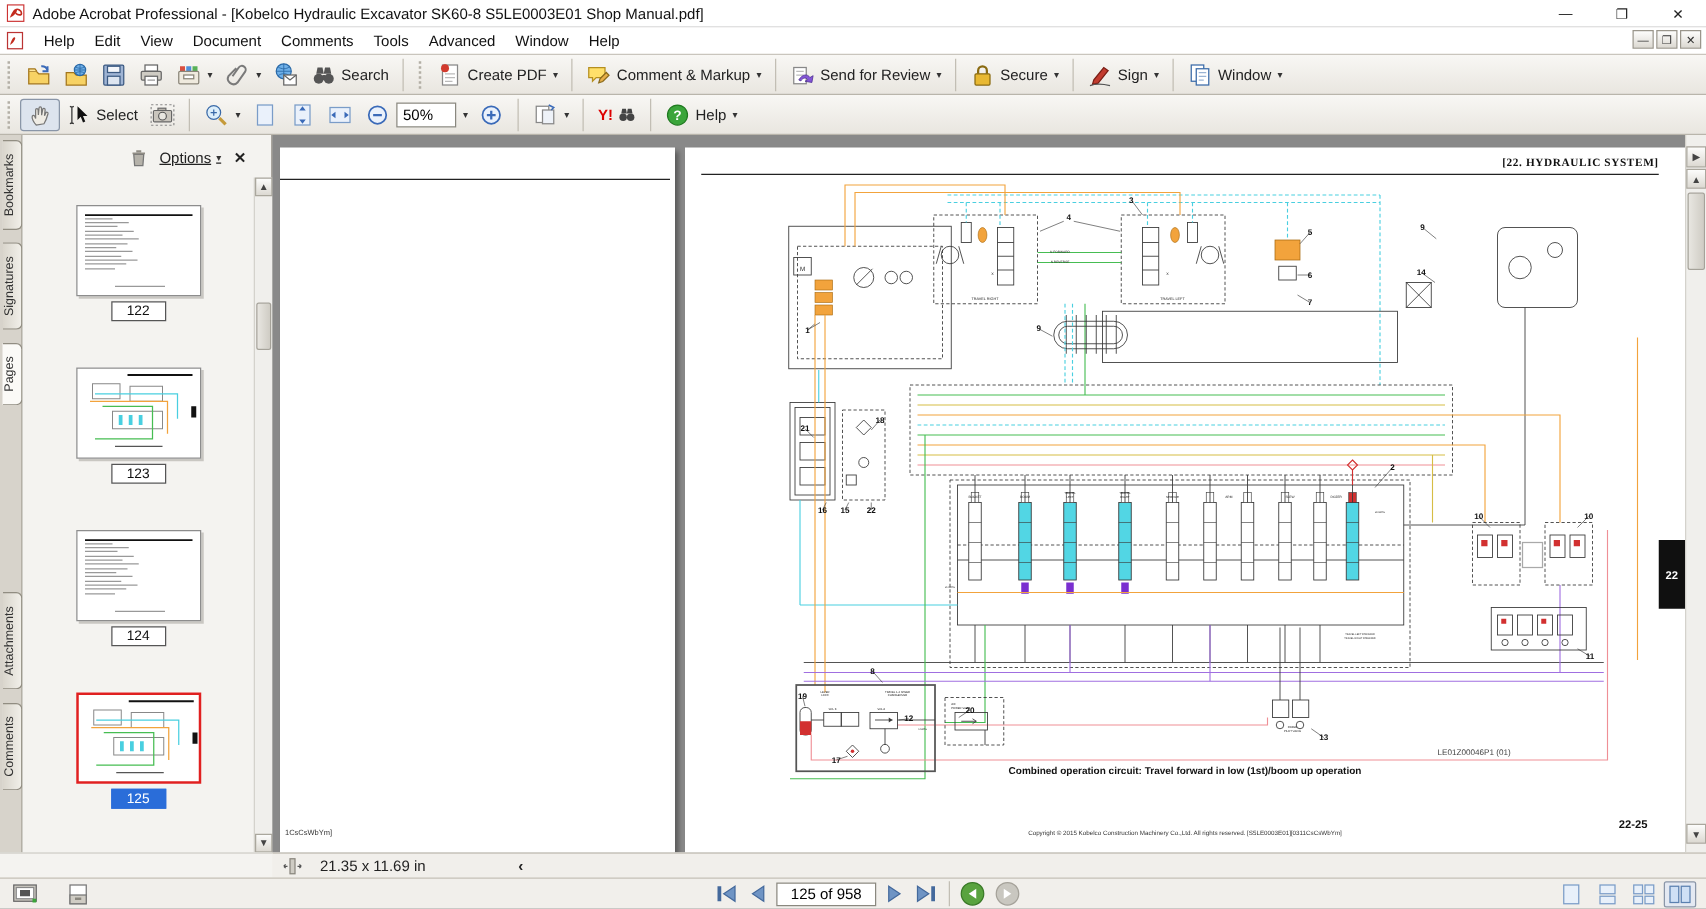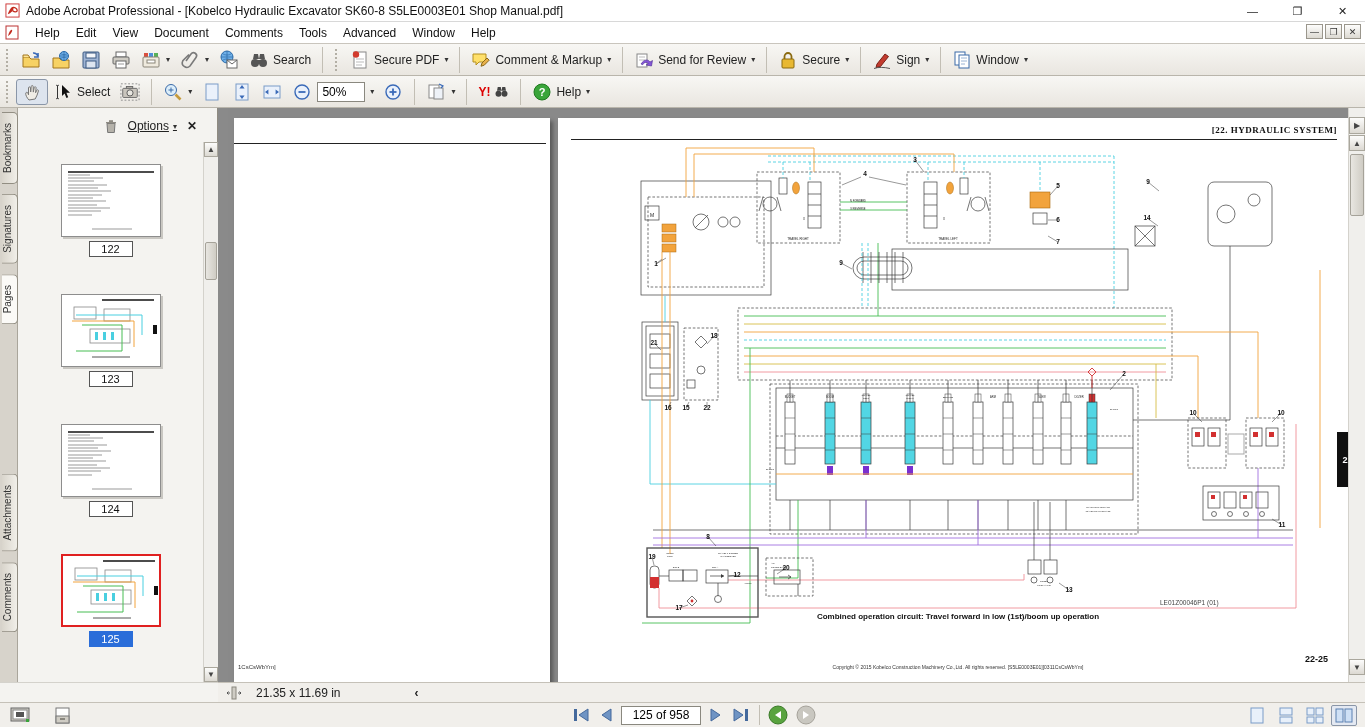--- a/index.html
+++ b/index.html
@@ -62,21 +62,21 @@
   .thumb-label.selected{background:#2a6dd9;color:#fff;border:1px solid #2a6dd9;}
   
   .sb{background:#f0efec;border-left:1px solid #d4d2cc;}
   .sb-btn{position:absolute;left:0;width:100%;height:15px;background:linear-gradient(#fcfcfb,#dcd9d2);
           border:1px solid #aaa79d;display:flex;align-items:center;justify-content:center;
           font-size:8px;color:#444;}
   .sb-thumb{position:absolute;left:1px;width:12px;background:linear-gradient(90deg,#e8e6e1,#cfccc4);
             border:1px solid #a5a299;border-radius:2px;}
 
   
-  #docpane{left:218px;top:108px;width:1130px;height:574px;background:#898989;overflow:hidden;margin-left:10px;}
+  #docpane{left:218px;top:108px;width:1130px;height:574px;background:#898989;overflow:hidden;}
   .page{position:absolute;background:#ffffff;box-shadow:3px 3px 4px rgba(0,0,0,.35);}
   #left-page{left:6px;top:10px;width:316px;height:600px;}
   #right-page{left:330px;top:10px;width:800px;height:600px;}
   #doc-header{position:absolute;top:7px;right:21px;font-size:9px;font-weight:bold;color:#111;
               letter-spacing:.5px;font-family:"Liberation Serif",serif;}
   #doc-header-rule{position:absolute;top:21px;left:13px;width:766px;height:1px;background:#222;}
   #left-rule{position:absolute;top:25px;left:0px;width:312px;height:1px;background:#222;}
   #left-frag{position:absolute;top:546px;left:4px;font-size:6px;color:#333;}
   #chapter-tab{position:absolute;top:314px;right:0;width:21px;height:55px;background:#101010;color:#fff;
                font-size:9px;font-weight:bold;display:flex;align-items:center;justify-content:center;}
@@ -221,21 +221,21 @@
     <div class="grip"></div>
     <div class="tbtn">
         <svg class="ticon" viewBox="0 0 20 20">
           <rect x="4" y="2" width="12" height="16" fill="#fff" stroke="#888"></rect>
           <line x1="6" y1="9" x2="14" y2="9" stroke="#bbb"></line>
           <line x1="6" y1="12" x2="14" y2="12" stroke="#bbb"></line>
           <line x1="6" y1="15" x2="12" y2="15" stroke="#bbb"></line>
           <circle cx="6" cy="4.5" r="3.2" fill="#d23b2e"></circle>
           <path d="M6 1 l1 2.5 -2.5 1z" fill="#d23b2e"></path>
         </svg>
-        <span>Secure PDF</span>
+        <span>Create PDF</span>
         <span class="caret">▾</span>
       </div>
     <div class="tsep"></div>
     <div class="tbtn">
         <svg class="ticon" viewBox="0 0 20 20">
           <path d="M2 4 h13 v8 h-7 l-3 3 v-3 h-3 z" fill="#ffe06a" stroke="#b58f1f"></path>
           <path d="M11 13 l5 -5 2.2 2.2 -5 5 -3.2 1z" fill="#e8b04a" stroke="#8a6a1a"></path>
         </svg>
         <span>Comment &amp; Markup</span>
         <span class="caret">▾</span>

